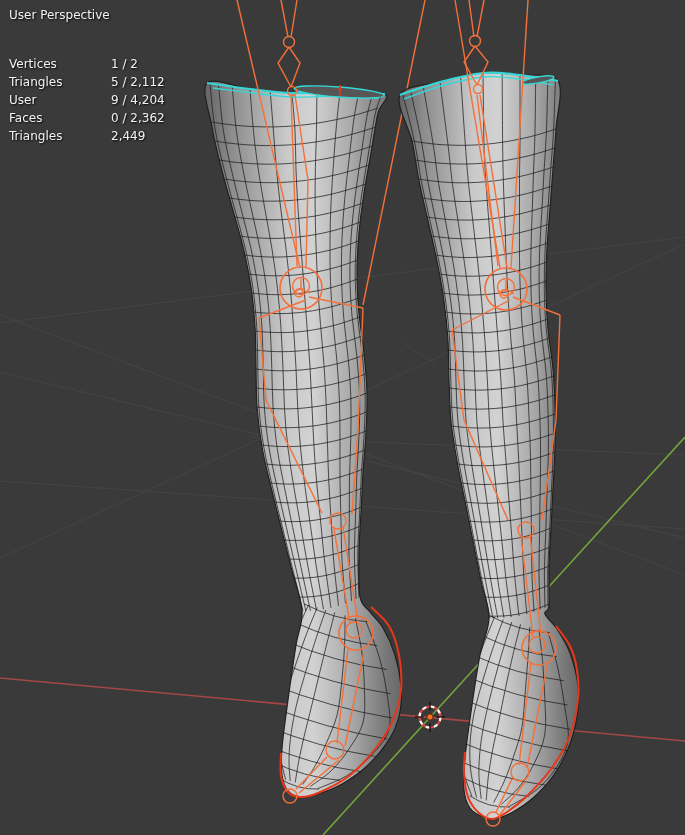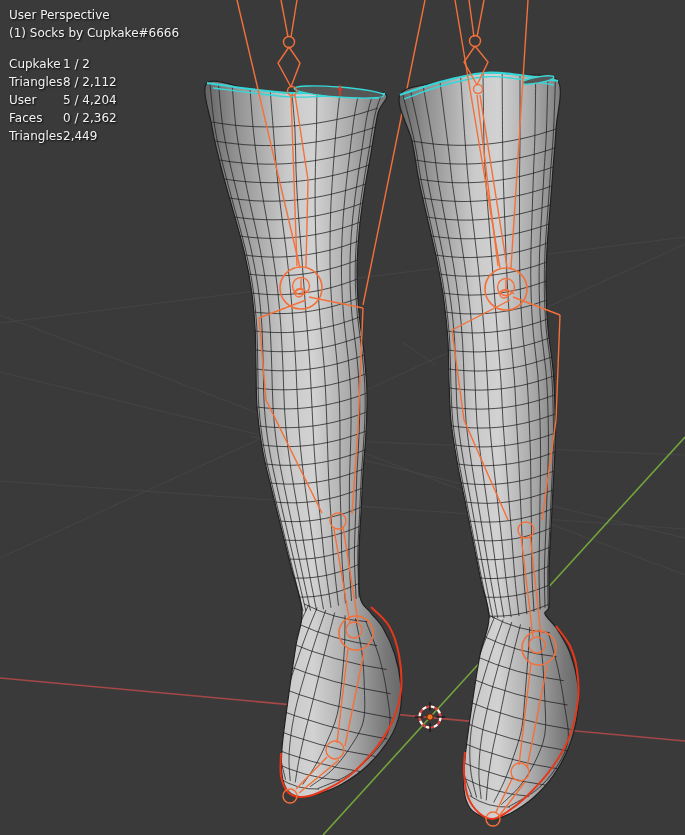--- a/index.html
+++ b/index.html
@@ -13,21 +13,21 @@
     position:absolute;left:0;top:0;width:100%;height:100%;
     pointer-events:none;color:#f2f2f2;
     text-shadow:1px 1px 2px rgba(0,0,0,0.85);
   }
   .ov-line{position:absolute;left:9px;font-size:12px;line-height:15px;white-space:nowrap;}
   .view-label{top:8px;}
   .object-label{top:26px;}
   .stats{position:absolute;left:9px;top:55px;font-size:12px;}
   .srow{height:18px;line-height:18px;white-space:nowrap;}
   .sl{display:inline-block;width:54px;}
-  .sv{display:inline-block;}
+  .sv{display:inline-block;margin-left:48px;}
 </style>
 </head>
 <body>
 
 <div class="viewport" style="background: rgb(58, 58, 58);">
   <svg id="scene" viewBox="0 0 685 835">
       <rect x="0" y="0" width="685" height="835" fill="#3a3a3a"></rect>
       <g stroke="#464646" stroke-width="1" fill="none" opacity="0.9">
         <path d="M0.0,315.0L685.0,575.0"></path>
         <path d="M0.0,372.0L685.0,538.0"></path>
@@ -266,22 +266,21 @@
         <circle cx="0" cy="0" r="10.5" fill="none" stroke="#ffffff" stroke-width="2.2" stroke-dasharray="4.12 4.12"></circle>
         <path d="M0.0,-15.0L0.0,-6.5" stroke="#141414" stroke-width="1.3"></path>
         <path d="M0.0,6.5L0.0,15.0" stroke="#141414" stroke-width="1.3"></path>
         <path d="M-15.0,0.0L-6.5,0.0" stroke="#141414" stroke-width="1.3"></path>
         <path d="M6.5,0.0L15.0,0.0" stroke="#141414" stroke-width="1.3"></path>
         <circle cx="0" cy="0" r="3.2" fill="#ed7423" stroke="#5e1f05" stroke-width="1"></circle>
       </g>
     </svg>
   <div class="overlay" style="color: rgb(242, 242, 242);">
     <div class="ov-line view-label">User Perspective</div>
-    <div class="ov-line object-label">(1) Socks by Cupkake#6666</div>
     <div class="stats">
-      <div class="srow"><span class="sl">Cupkake</span><span class="sv">1 / 2</span></div>
-      <div class="srow"><span class="sl">Triangles</span><span class="sv">8 / 2,112</span></div>
-      <div class="srow"><span class="sl">User</span><span class="sv">5 / 4,204</span></div>
+      <div class="srow"><span class="sl">Vertices</span><span class="sv">1 / 2</span></div>
+      <div class="srow"><span class="sl">Triangles</span><span class="sv">5 / 2,112</span></div>
+      <div class="srow"><span class="sl">User</span><span class="sv">9 / 4,204</span></div>
       <div class="srow"><span class="sl">Faces</span><span class="sv">0 / 2,362</span></div>
       <div class="srow"><span class="sl">Triangles</span><span class="sv">2,449</span></div>
     </div>
   </div>
 </div>
 
 </body></html>

